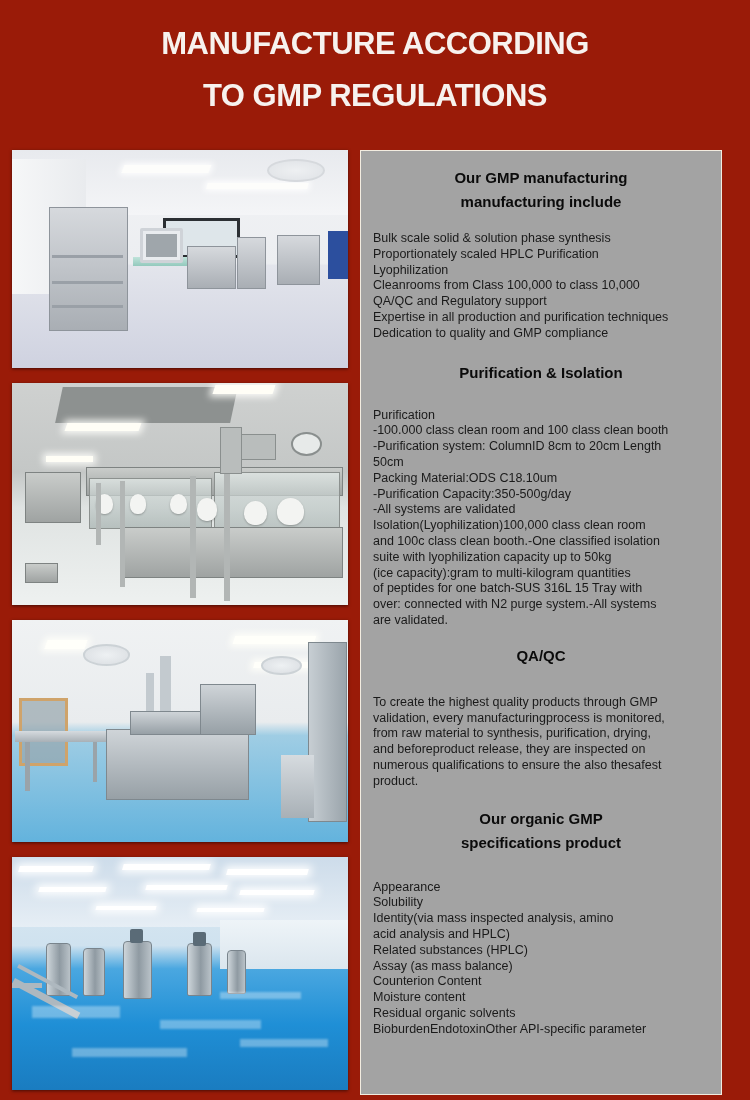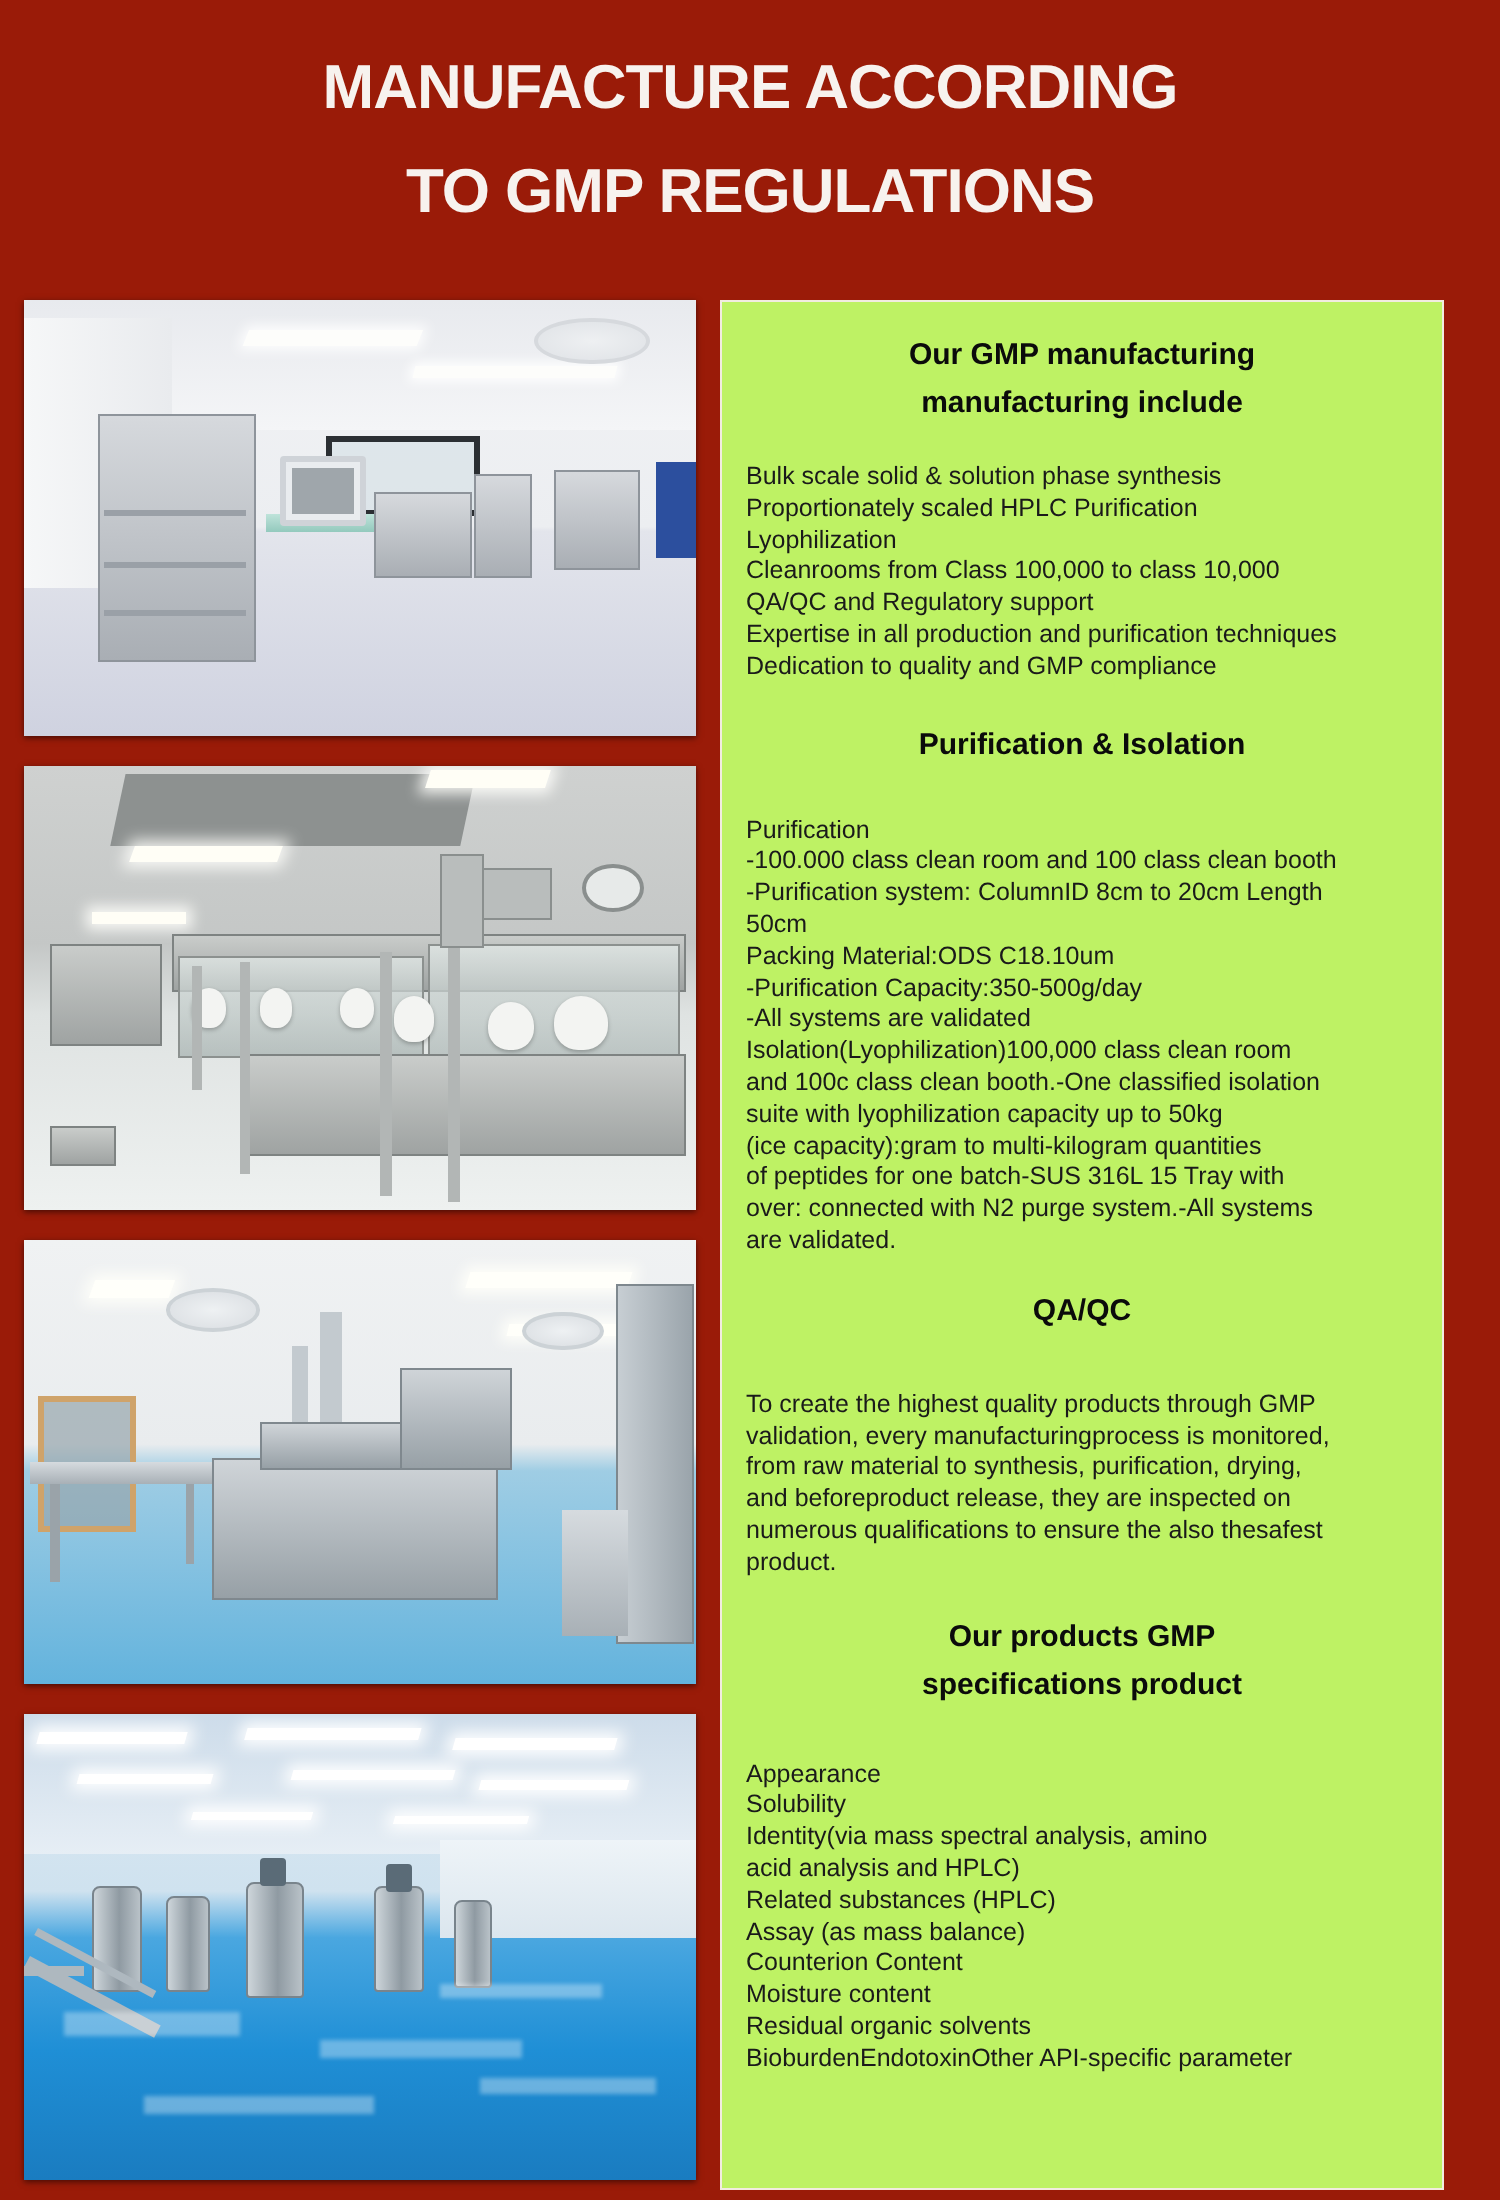--- a/index.html
+++ b/index.html
@@ -114,21 +114,21 @@
   .p4 .vtop{position:absolute;background:#5a6b77;border-radius:2px;}
   .p4 .stair{position:absolute;background:#aeb8bf;}
   .p4 .refl{position:absolute;background:rgba(255,255,255,.34);filter:blur(1px);}
   .p4 .wall{position:absolute;background:linear-gradient(#eef4f8,#dbe6ee);}
 
   
   .panel{
     position:absolute;
     left:360px;top:10px;
     width:362px;height:945px;
-    background:#bef264;
+    background:#a3a3a3;
     border:1px solid #f2ece0;
     box-sizing:border-box;
     padding:18px 12px 24px 12px;
     overflow:hidden;
   }
   .sec-title{
     text-align:center;
     font-weight:bold;
     font-size:15px;
     line-height:18px;
@@ -304,26 +304,26 @@
     <div class="sec-title">QA/QC</div>
     <div class="gap-e"></div>
     <div class="body-list">To create the highest quality products through GMP
 validation, every manufacturingprocess is monitored,
 from raw material to synthesis, purification, drying,
 and beforeproduct release, they are inspected on
 numerous qualifications to ensure the also thesafest
 product.</div>
 
     <div class="gap-f"></div>
-    <div class="sec-title">Our products GMP</div>
+    <div class="sec-title">Our organic GMP</div>
     <div class="sec-title tight">specifications product</div>
     <div class="gap-g"></div>
     <div class="body-list">Appearance
 Solubility
-Identity(via mass spectral analysis, amino
+Identity(via mass inspected analysis, amino
 acid analysis and HPLC)
 Related substances (HPLC)
 Assay (as mass balance)
 Counterion Content
 Moisture content
 Residual organic solvents
 BioburdenEndotoxinOther API-specific parameter</div>
 
   </div>
 </div>

